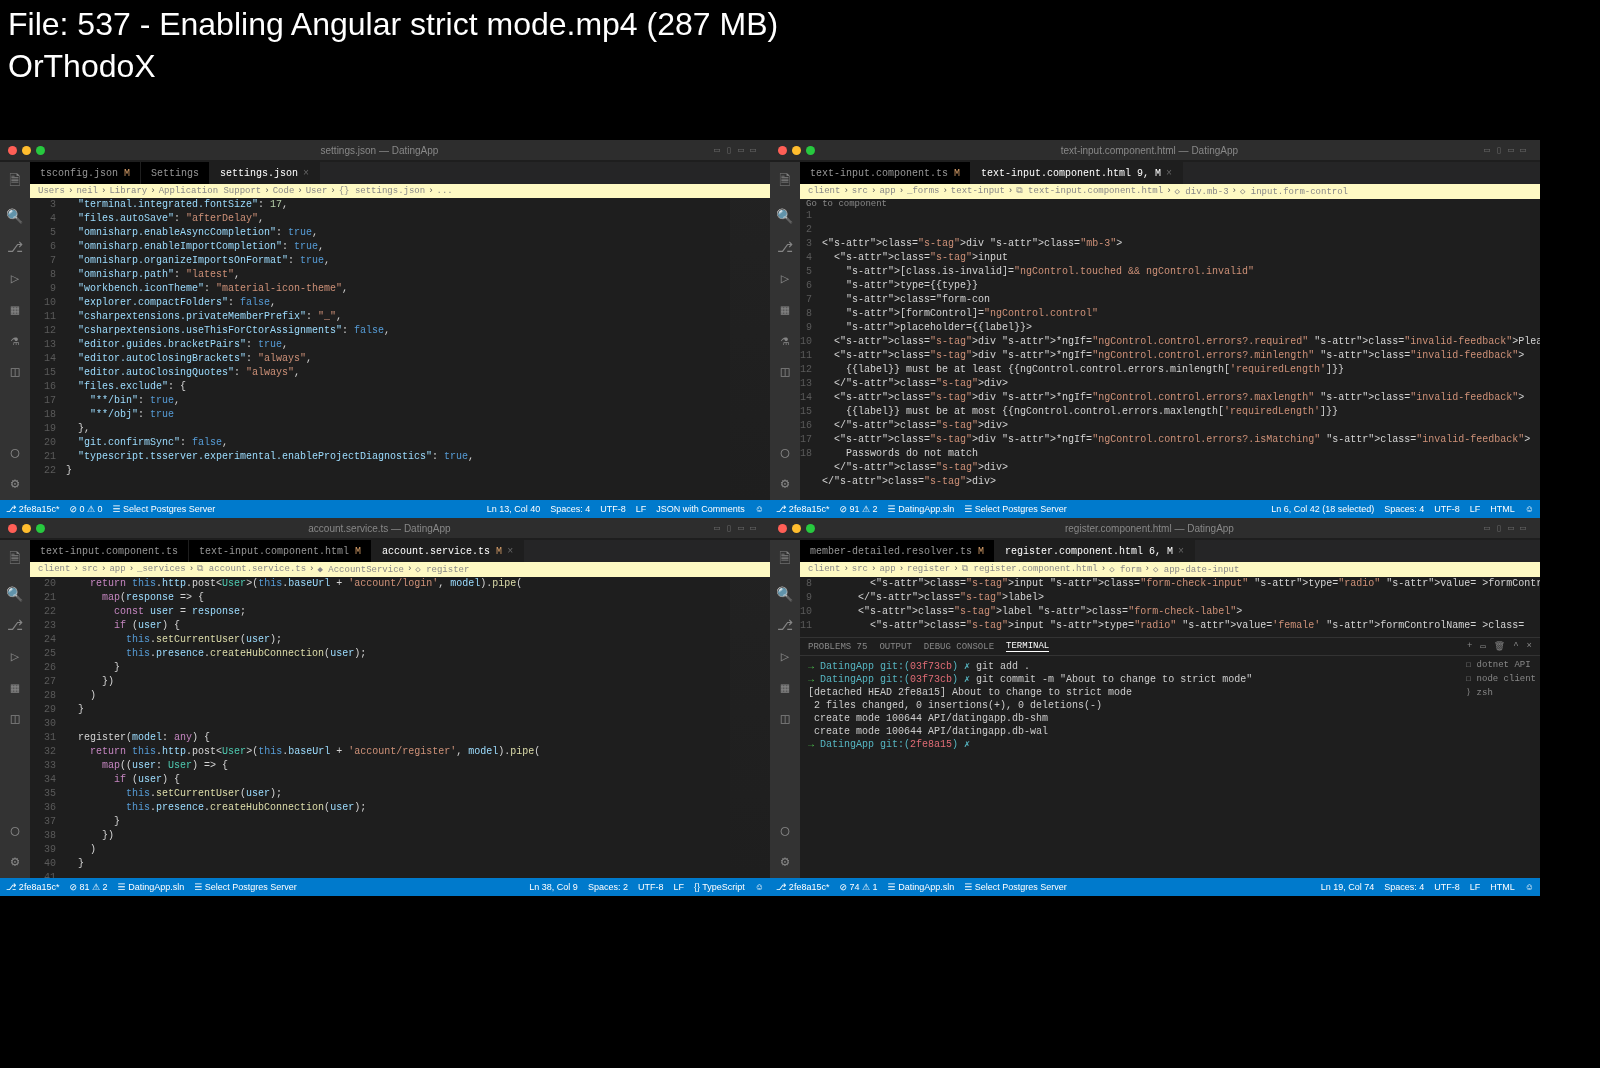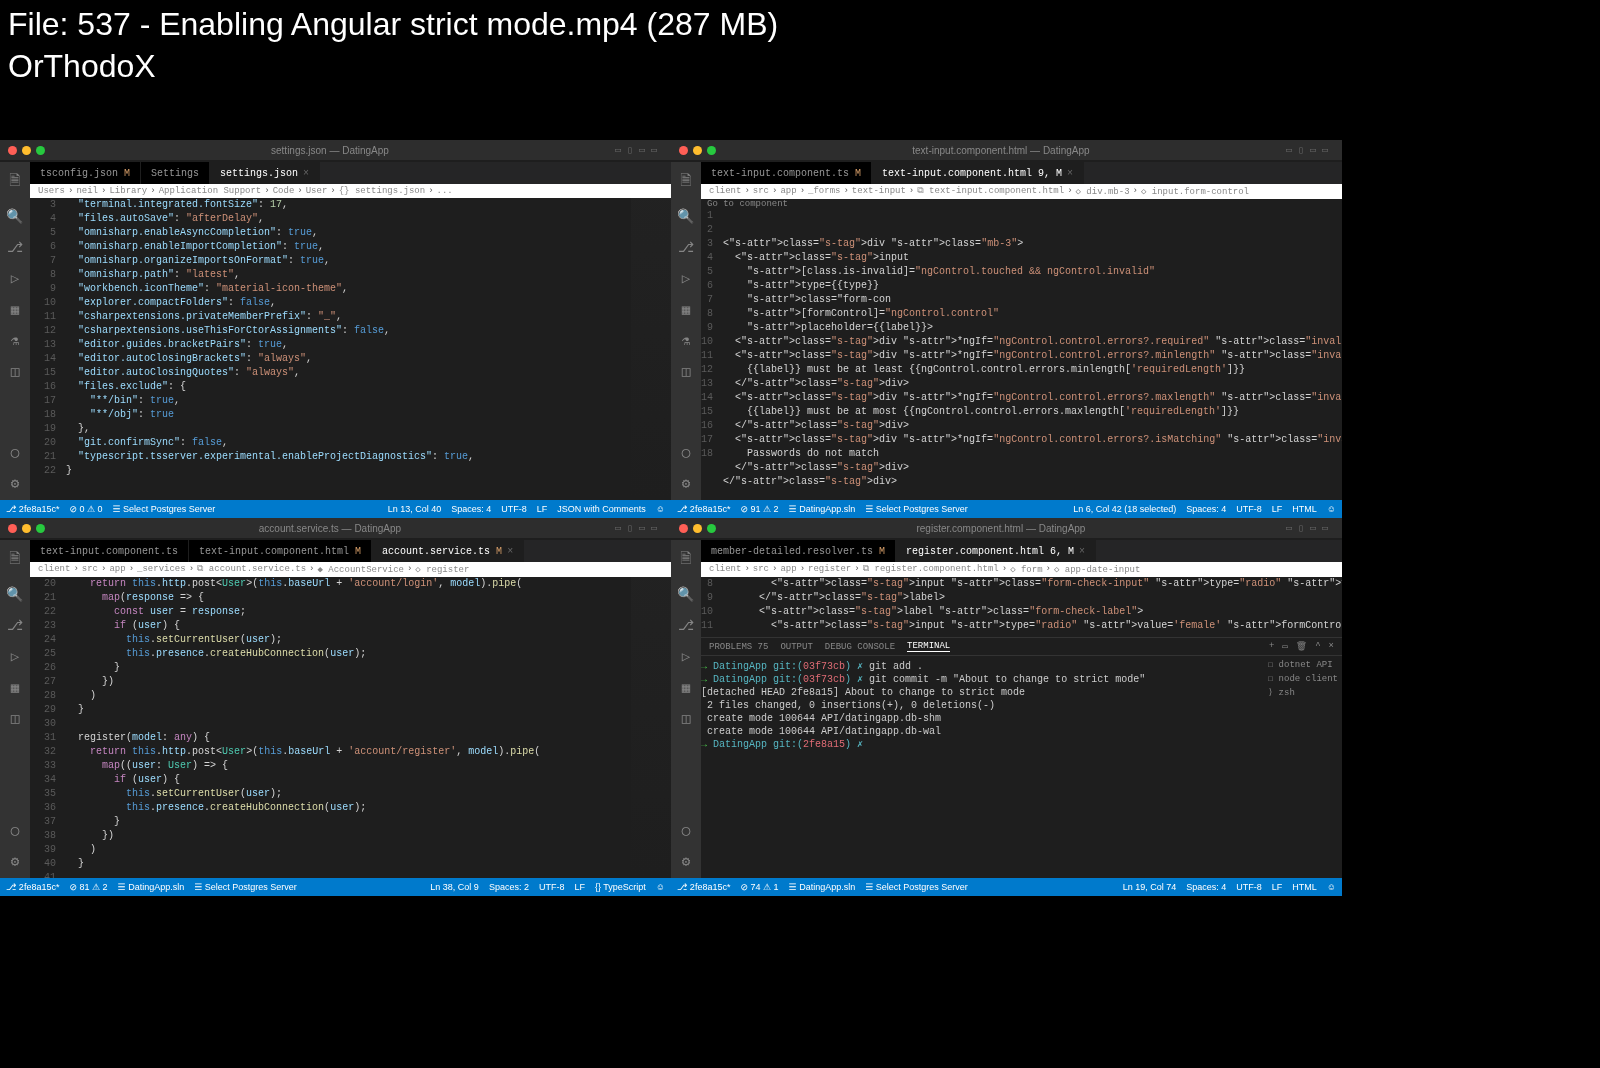--- a/index.html
+++ b/index.html
@@ -17,21 +17,21 @@
   left: 8px;
   font-size: 32px;
   line-height: 1.3;
   color: #fff;
   z-index: 100;
 }
 .grid {
   position: absolute;
   top: 140px;
   left: 0;
-  width: 1342px;
+  width: 1540px;
   height: 756px;
   display: grid;
   grid-template-columns: 1fr 1fr;
   grid-template-rows: 1fr 1fr;
   gap: 0;
 }
 .pane {
   background: #1e1e1e;
   display: flex;
   flex-direction: column;
@@ -105,21 +105,21 @@
   border-right: 1px solid #1e1e1e;
   background: #000000;
   cursor: pointer;
 }
 .tab.active { background: #1e1e1e; color: #fff; }
 .tab .close { color: #666; font-size: 10px; }
 .breadcrumb {
   padding: 2px 8px;
   color: #888;
   font-size: 9px;
-  background: #ffffff;
+  background: #fef9c3;
   display: flex;
   gap: 3px;
   flex-wrap: nowrap;
   overflow: hidden;
 }
 .breadcrumb span { color: #888; }
 .breadcrumb .sep { color: #555; }
 .editor {
   flex: 1;
   display: flex;
@@ -196,21 +196,21 @@
   gap: 12px;
   font-size: 9px;
   color: #888;
   border-bottom: 1px solid #333;
   height: 18px;
   align-items: center;
 }
 .term-tabs .active { color: #fff; border-bottom: 1px solid #fff; }
 .term-tabs .right { margin-left: auto; display: flex; gap: 8px; }
 .term-body {
-  padding: 4px 0;
+  padding: 4px 8px;
   font-size: 10px;
   line-height: 13px;
   white-space: pre;
   color: #ccc;
 }
 .term-green { color: #4ec94e; }
 .term-cyan { color: #56b6c2; }
 .term-red { color: #e06c75; }
 .term-side {
   position: absolute;

